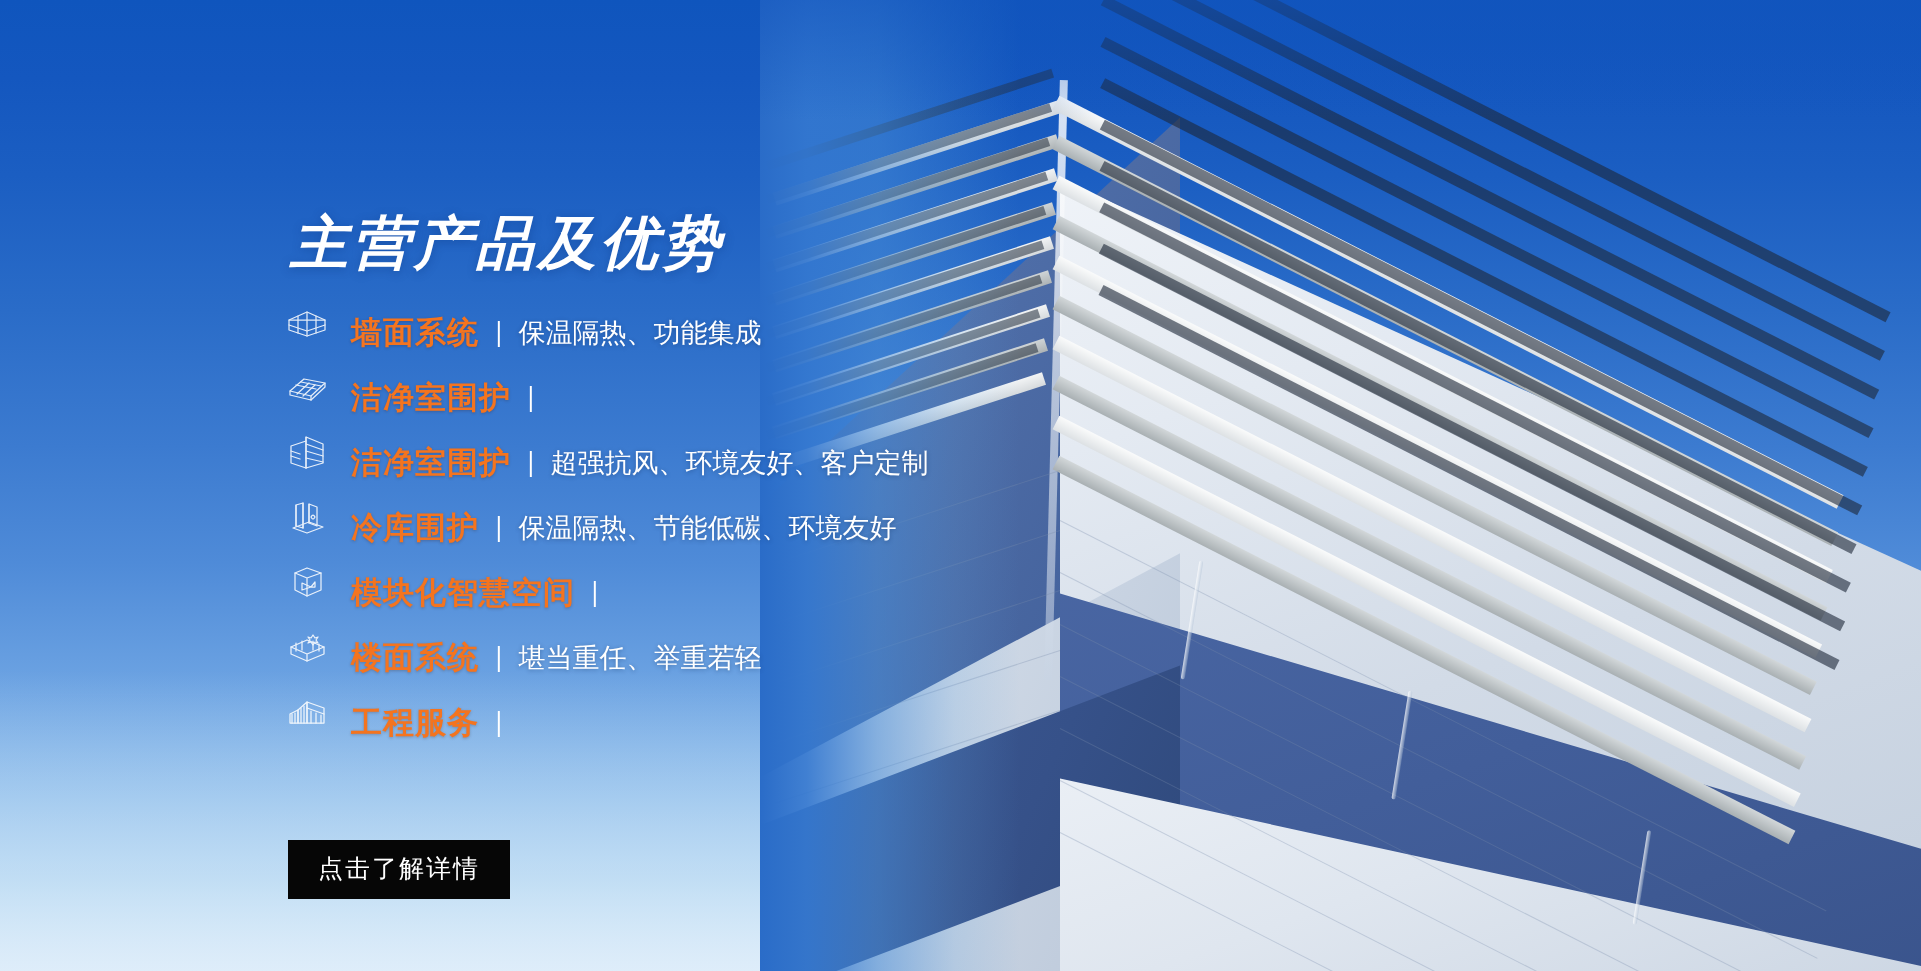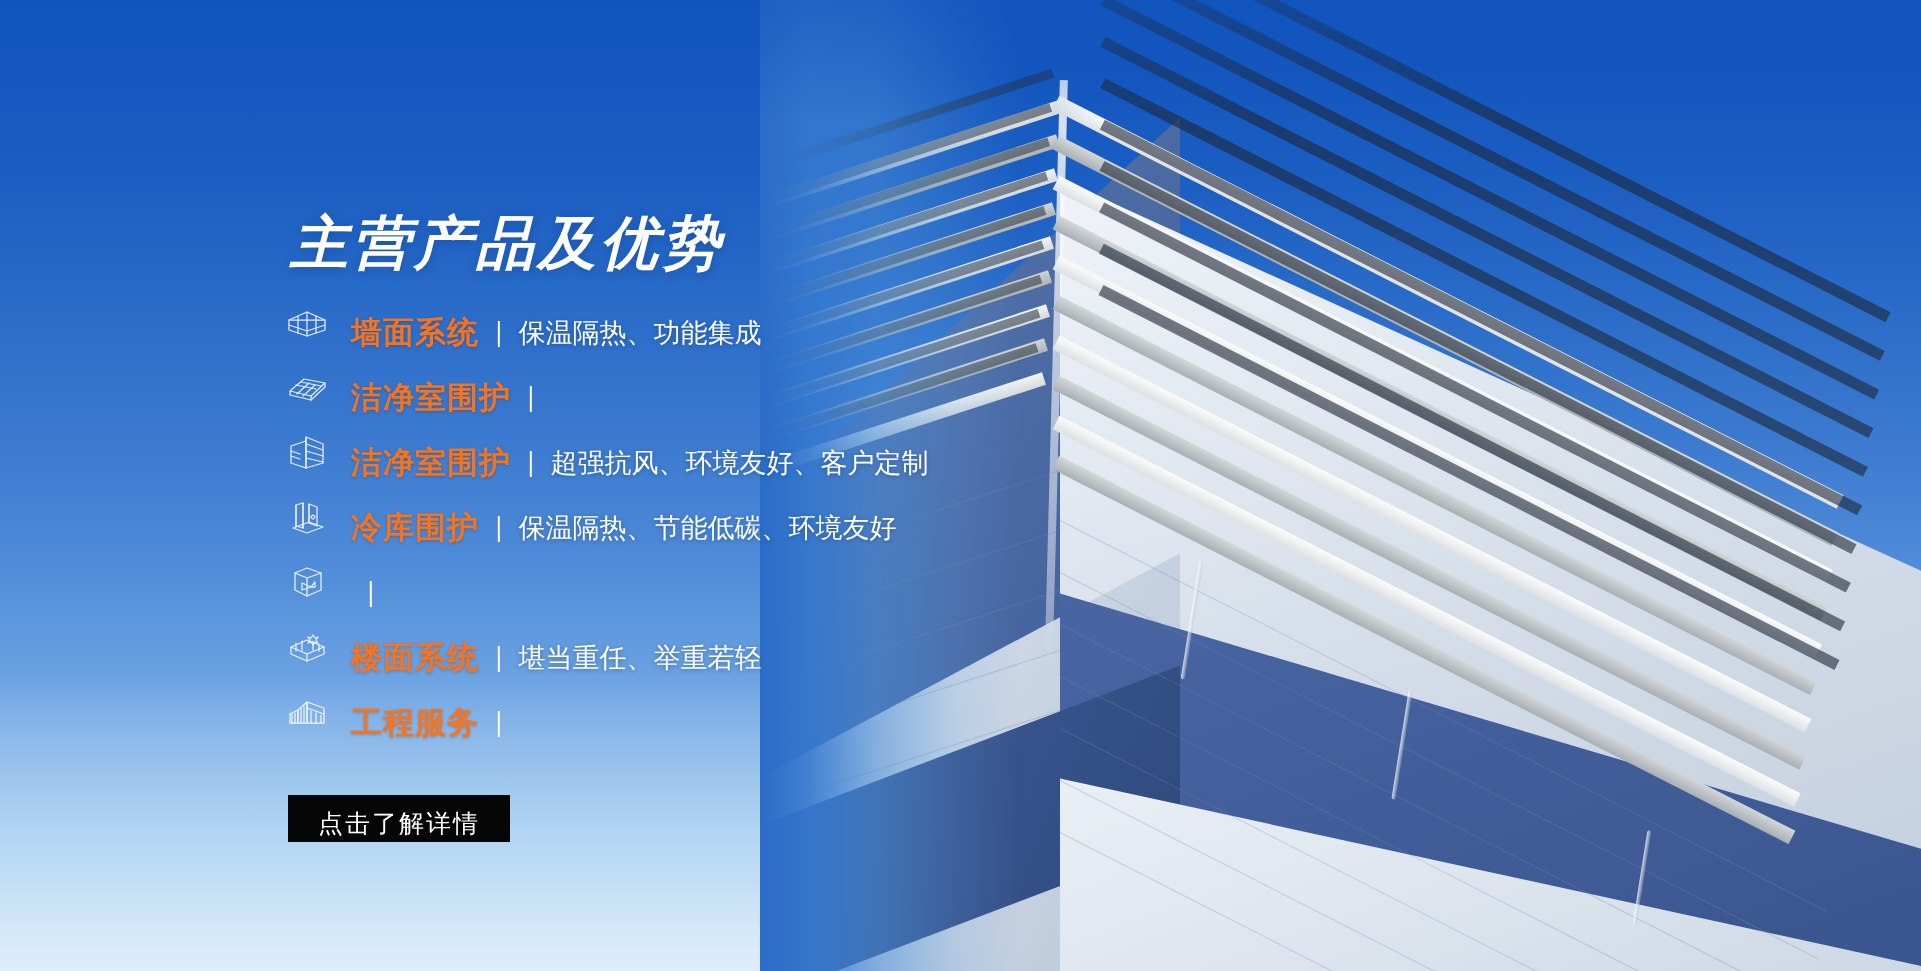--- a/index.html
+++ b/index.html
@@ -129,25 +129,25 @@
     transform:scaleX(.55);display:inline-block;
   }
   .row .desc{
     font-size:27px;color:#ffffff;white-space:nowrap;
     font-family:"DejaVu Sans","Liberation Sans",sans-serif;
     text-shadow:0 1px 4px rgba(20,50,100,.45);
   }
   .row .mid{display:flex;align-items:center;}
 
   .cta{
-    position:absolute;left:288px;top:795px;
+    position:absolute;left:288px;top:840px;
     background:#060606;color:#ffffff;
     font-size:25px;
     font-family:"DejaVu Sans","Liberation Sans",sans-serif;
-    padding:16px 30px 6px 30px;
+    padding:16px 30px 18px 30px;
     letter-spacing:2px;
     border:0;cursor:pointer;line-height:1;
   }
 </style>
 </head>
 <body>
 
 <div class="stage">
 
   <div class="sky"></div>
@@ -305,20 +305,21 @@
           <span class="ico">
             <svg width="44" height="44" viewBox="0 0 44 44">
               <g fill="none" stroke="#ffffff" stroke-width="1.25" stroke-linejoin="round" stroke-linecap="round" opacity="0.95">
                 <path d="M10 13 L22 8 L36 13 L36 30 L22 36 L10 30 Z"></path>
                 <path d="M10 13 L22 18 L36 13 M22 18 L22 36"></path>
                 <path d="M17 23 L26 27 L17 30 Z M26 27 L30 22 L30 27 Z"></path>
               </g>
             </svg>
           </span>
           <span class="mid">
+            <span class="cat">模块化智慧空间</span>
             <span class="sep">|</span>
           </span>
         </div>
         <div class="row">
           <span class="ico">
             <svg width="44" height="44" viewBox="0 0 44 44">
               <g fill="none" stroke="#ffffff" stroke-width="1.25" stroke-linejoin="round" stroke-linecap="round" opacity="0.95">
                 <path d="M6 22 L22 15 L39 22 L39 29 L22 36 L6 29 Z"></path>
                 <path d="M6 22 L22 29 L39 22 M22 29 L22 36"></path>
                 <path d="M11 18 L11 26 M17 16 L17 25 M28 16 L28 25 M34 19 L34 26"></path>

